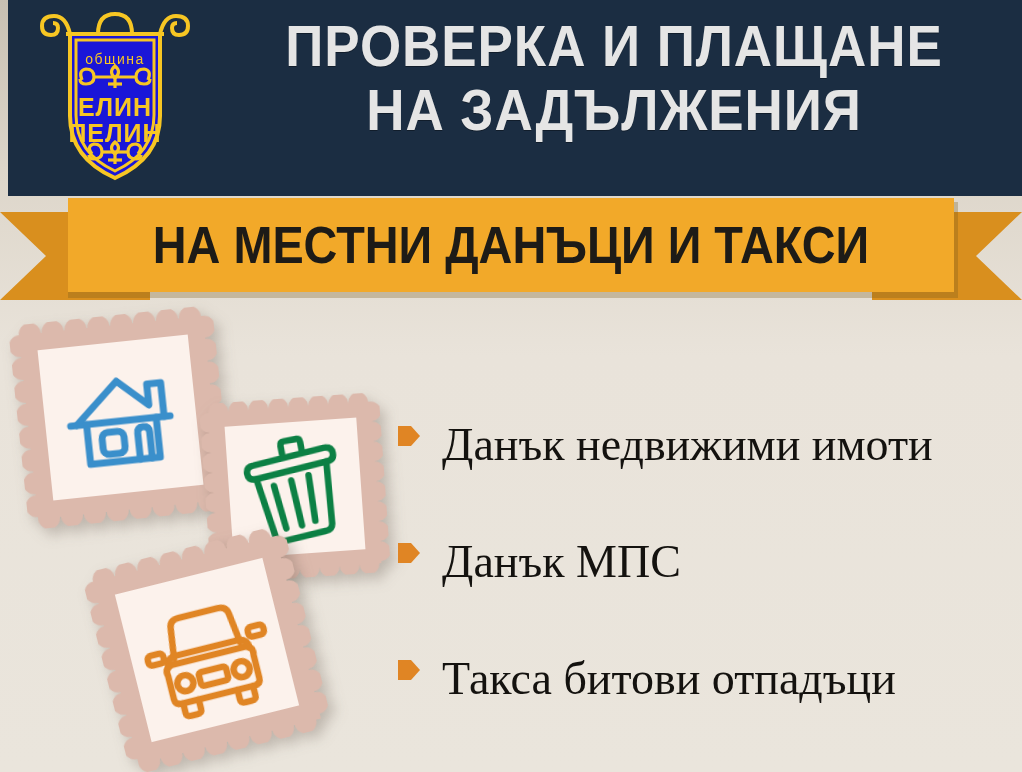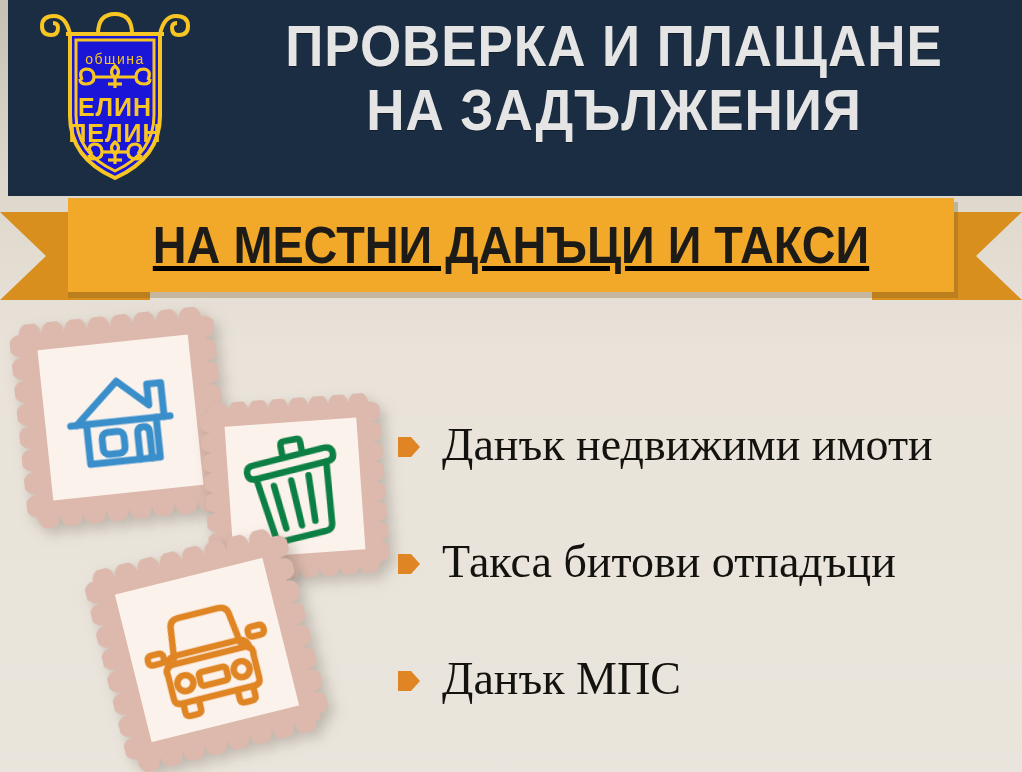--- a/index.html
+++ b/index.html
@@ -54,40 +54,40 @@
     right:0;width:150px;
     clip-path:polygon(0 0, 150px 0, 104px 44px, 150px 88px, 0 88px);
   }
   .ribbon-shadow{
     position:absolute;left:68px;top:6px;width:890px;height:96px;
     background:rgba(120,92,30,.30);
   }
   .ribbon-main{
     position:absolute;left:68px;top:2px;width:886px;height:94px;
     background:#f2a929;
-    display:flex;align-items:center;justify-content:center;text-decoration:underline;
+    display:flex;align-items:center;justify-content:center;
   }
   .ribbon-text{
     font-family:"Liberation Sans", sans-serif;
     font-weight:bold;font-size:52px;letter-spacing:0px;color:#1d1b17;
     transform:scaleX(0.90);transform-origin:center;white-space:nowrap;
     line-height:56px;
   }
   .stamp-outer{
     position:absolute;
     filter:drop-shadow(5px 7px 7px rgba(90,75,65,.30));
   }
   .stamp-svg{display:block;}
 
   
   .list{
     position:absolute;left:398px;top:420px;width:610px;z-index:4;
   }
   .list-item{
-    display:flex;align-items:center;margin-bottom:67px;
+    display:flex;margin-bottom:67px;
   }
   .bullet{
     width:22px;height:24px;flex:0 0 22px;margin-right:22px;margin-top:4px;
   }
   .item-text{
     font-family:"Liberation Serif", serif;
     font-size:46px;line-height:50px;color:#14120f;
     white-space:nowrap;
   }
 </style>
@@ -270,28 +270,28 @@
       <svg class="bullet" viewBox="0 0 22 24">
         <path d="M0 2 L13 2 L22 12 L13 22 L0 22 Z" fill="#e08524"></path>
       </svg>
       <span class="item-text">Данък недвижими имоти</span>
     </div>
 
     <div class="list-item">
       <svg class="bullet" viewBox="0 0 22 24">
         <path d="M0 2 L13 2 L22 12 L13 22 L0 22 Z" fill="#e08524"></path>
       </svg>
-      <span class="item-text">Такса битови отпадъци</span>
+      <span class="item-text">Данък МПС</span>
     </div>
 
     <div class="list-item">
       <svg class="bullet" viewBox="0 0 22 24">
         <path d="M0 2 L13 2 L22 12 L13 22 L0 22 Z" fill="#e08524"></path>
       </svg>
-      <span class="item-text">Данък МПС</span>
+      <span class="item-text">Такса битови отпадъци</span>
     </div>
 
   </div>
 
   <div class="header">
 
     <div class="logo">
       <svg width="158" height="180" viewBox="0 0 158 180">
 
         <path d="M34 26 L34 108 Q34 150 79 170 Q124 150 124 108 L124 26 Z" fill="#1a16d8" stroke="#f7c623" stroke-width="4"></path>

